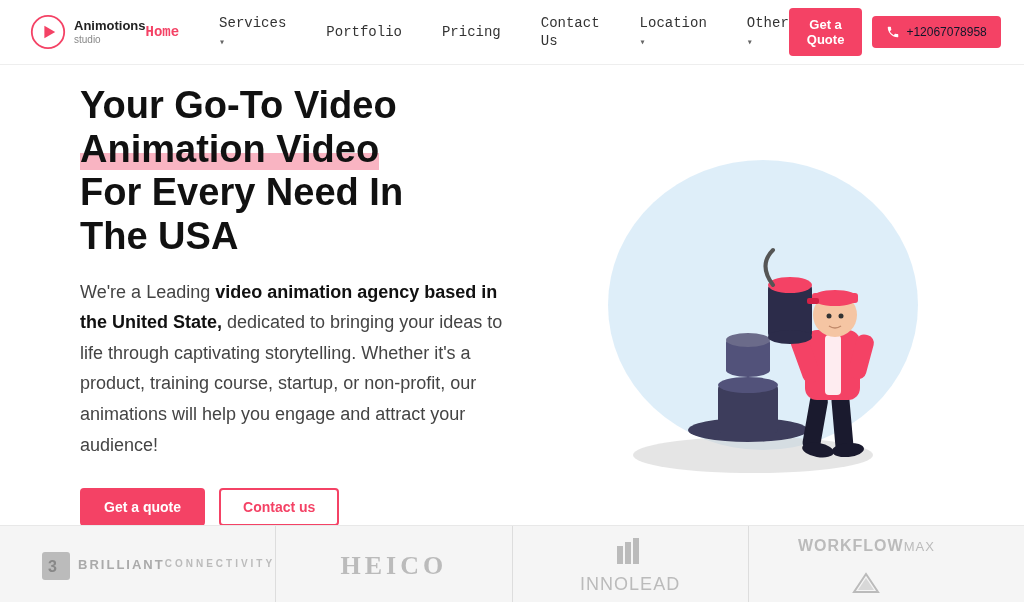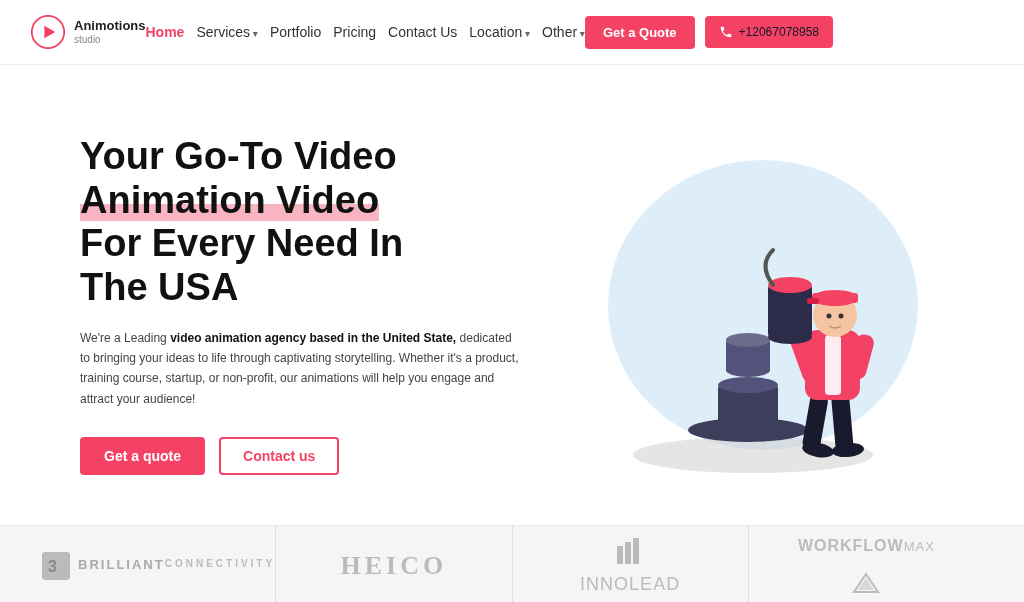--- a/index.html
+++ b/index.html
@@ -28,22 +28,23 @@
       display: flex;
       flex-direction: column;
       line-height: 1.1;
     }
     .logo-text .brand { font-size: 13px; font-weight: 700; color: #222; }
     .logo-text .sub { font-size: 10px; color: #888; }
 
     .nav-links {
       display: flex;
       align-items: center;
-      gap: 12px;
+      gap: 40px;
       list-style: none;
+      font-family: Liberation Mono, monospace;
     }
     .nav-links li a {
       text-decoration: none;
       font-size: 14px;
       color: #333;
     }
     .nav-links li a.active { color: #f44265; font-weight: 600; }
     .nav-links li a.has-arrow::after {
       content: ' ▾';
       font-size: 10px;
@@ -98,21 +99,21 @@
       font-weight: 800;
       color: #111;
       line-height: 1.15;
       margin-bottom: 18px;
     }
     .hero-text h1 .highlight {
       background: linear-gradient(to bottom, transparent 60%, #f9b4c2 60%);
       display: inline;
     }
     .hero-text p {
-      font-size: 12px;
+      font-size: 18px;
       color: #444;
       line-height: 1.7;
       margin-bottom: 28px;
     }
     .hero-text p strong { font-weight: 700; color: #111; }
     .hero-buttons {
       display: flex;
       gap: 14px;
       align-items: center;
     }

